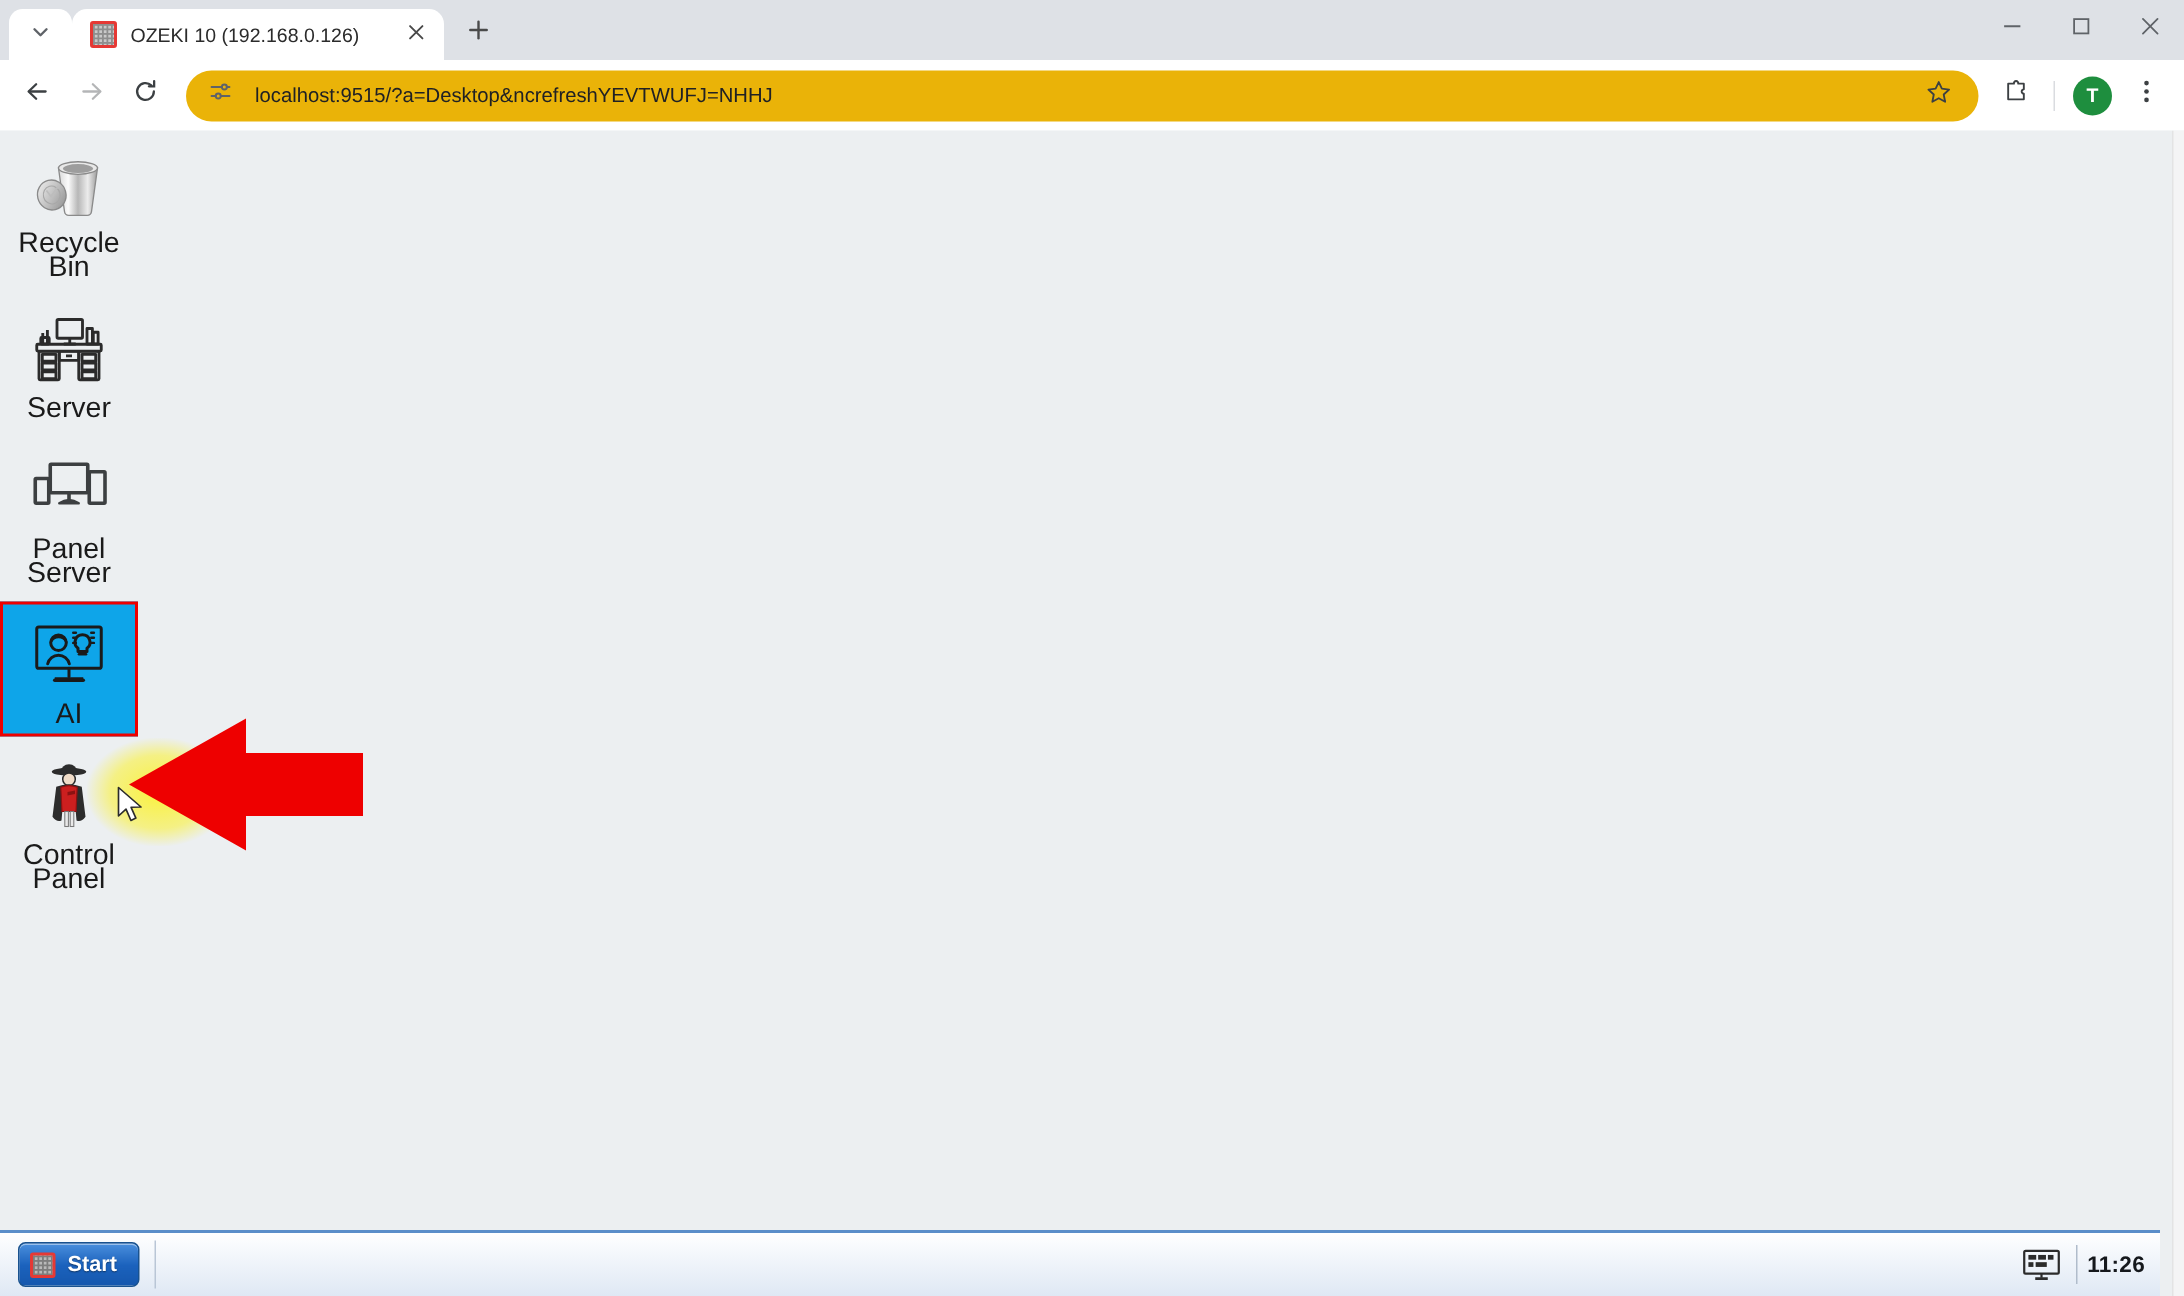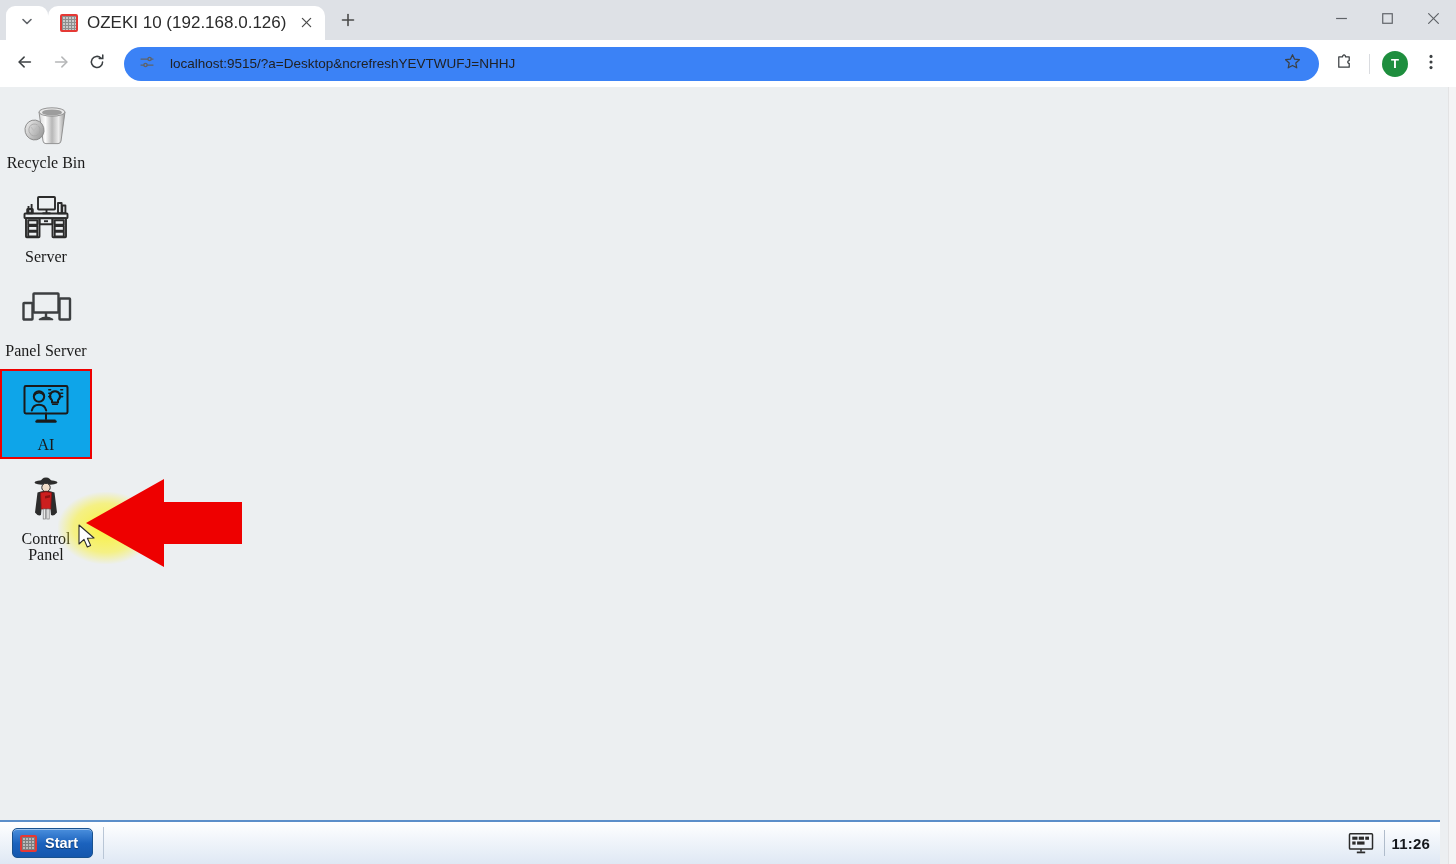--- a/index.html
+++ b/index.html
@@ -30,21 +30,21 @@
   }
   .tab-favicon {
     width: 18px; height: 18px; flex: 0 0 18px;
     border: 2px solid #e53935; background: #c9c9c9; border-radius: 2px;
     background-image:
       linear-gradient(to right, #8e8e8e 1px, transparent 1px),
       linear-gradient(to bottom, #8e8e8e 1px, transparent 1px);
     background-size: 3px 3px;
   }
   .tab-title {
-    font-size: 17px; color: #2b2b2b; white-space: nowrap;
+    font-size: 13px; color: #2b2b2b; white-space: nowrap;
     overflow: hidden; text-overflow: ellipsis; flex: 1;
   }
   .tab-close {
     width: 22px; height: 22px; border-radius: 50%;
     display: flex; align-items: center; justify-content: center; flex: 0 0 22px;
   }
   .tab-close svg { width: 11px; height: 11px; }
   .new-tab {
     width: 30px; height: 30px; border-radius: 50%; margin: 0 0 3px 8px;
     display: flex; align-items: center; justify-content: center;
@@ -61,21 +61,21 @@
     height: 47px; background: #fff; display: flex; align-items: center;
     padding: 0 8px; gap: 2px; flex: 0 0 47px;
   }
   .navbtn {
     width: 34px; height: 34px; border-radius: 50%;
     display: flex; align-items: center; justify-content: center; flex: 0 0 34px;
   }
   .navbtn svg { width: 18px; height: 18px; }
   .navbtn.disabled svg { opacity: .38; }
   .omnibox {
-    flex: 1; height: 34px; background: #3b82f6; border-radius: 17px;
+    flex: 1; height: 34px; background: #eab308; border-radius: 17px;
     display: flex; align-items: center; padding: 0 14px 0 10px; gap: 10px;
     margin: 0 6px 0 8px;
   }
   .site-icon {
     width: 26px; height: 26px; border-radius: 50%; flex: 0 0 26px;
     display: flex; align-items: center; justify-content: center;
   }
   .site-icon svg { width: 16px; height: 16px; }
   .url-text {
     font-size: 13.5px; color: #202124; white-space: nowrap; overflow: hidden;
@@ -104,22 +104,22 @@
   .dicon {
     width: 92px; padding: 6px 2px 4px; margin-bottom: 4px;
     display: flex; flex-direction: column; align-items: center; gap: 4px;
     border: 2px solid transparent;
   }
   .dicon .glyph {
     width: 56px; height: 56px; display: flex; align-items: center; justify-content: center;
   }
   .dicon .glyph svg { width: 54px; height: 54px; display: block; }
   .dicon .lbl {
-    font-size: 16px; color: #1a1a1a; text-align: center; line-height: 16px;
-    font-family: Liberation Serif, serif;
+    font-size: 19px; color: #1a1a1a; text-align: center; line-height: 16px;
+    font-family: Liberation Sans, sans-serif;
   }
   .dicon.selected { border-color: #ee0000; background: #0ea5e9; }
 
   
   .glow {
     position: absolute; left: 58px; top: 405px; width: 96px; height: 72px;
     background: radial-gradient(ellipse at center, rgba(255,242,0,.75) 0%, rgba(255,242,0,.45) 48%, rgba(255,242,0,0) 72%);
     pointer-events: none;
   }
   .big-arrow { position: absolute; left: 84px; top: 388px; width: 160px; height: 96px; pointer-events: none; }

